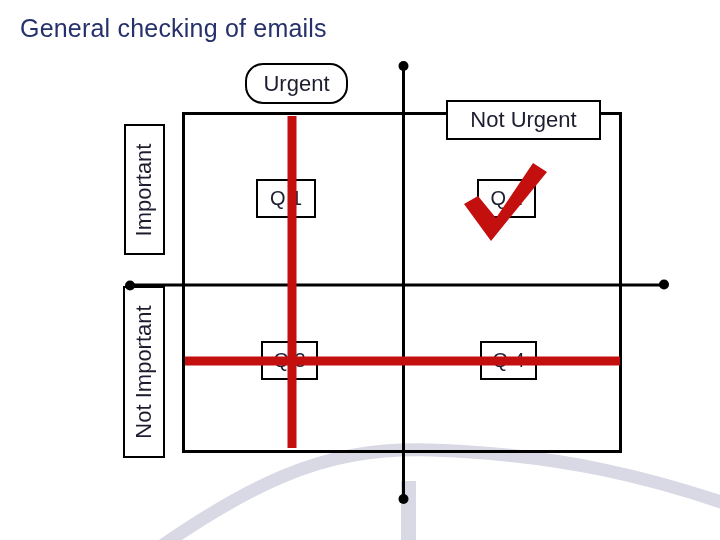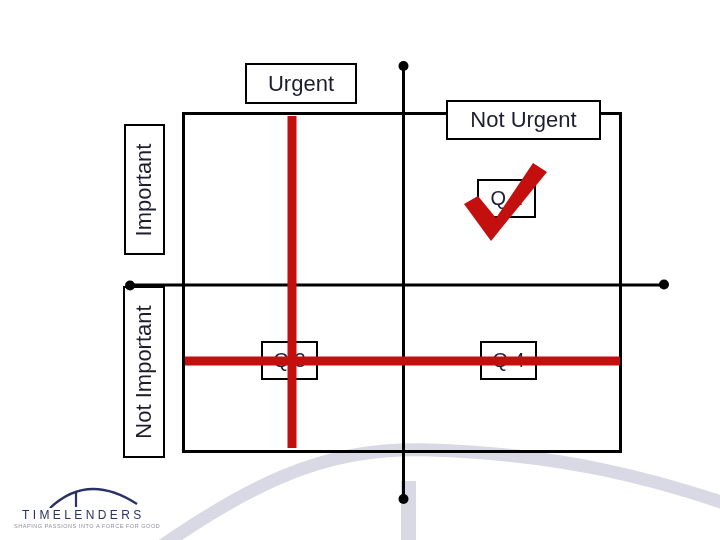--- a/index.html
+++ b/index.html
@@ -20,21 +20,21 @@
   .matrix-outline{
     position:absolute;left:182px;top:112px;width:440px;height:341px;
     border:3px solid #000;box-sizing:border-box;z-index:2;background:transparent;
   }
 
   .hdr-box{
     position:absolute;z-index:4;background:#fff;border:2px solid #000;
     box-sizing:border-box;display:flex;align-items:center;justify-content:center;
     color:#1d1d30;font-size:22px;white-space:nowrap;
   }
-  .urgent-box{left:245px;top:63px;width:112px;height:41px;}
+  .urgent-box{left:245px;top:63px;width:103px;height:41px;border-radius:18px;}
   .not-urgent-box{left:446px;top:62px;width:155px;height:40px;margin-top:38px;}
   .important-box{left:124px;top:124px;width:41px;height:131px;}
   .not-important-box{left:123px;top:286px;width:42px;height:172px;}
   .vlabel span{transform:rotate(-90deg);white-space:nowrap;display:block;}
 
   .q-box{
     position:absolute;z-index:4;background:#fff;border:2px solid #000;
     box-sizing:border-box;display:flex;align-items:center;justify-content:center;
     color:#1d1d30;font-size:20px;white-space:nowrap;
   }
@@ -66,37 +66,41 @@
 </head>
 <body>
 
 <div class="slide">
 
   <svg class="layer" id="bg-layer">
     <path class="swoosh" d="M 120 575 C 250 482 320 447 430 450 C 560 454 655 478 750 512"></path>
     <rect class="swoosh-bar" x="401" y="481" width="15" height="59"></rect>
   </svg>
 
+  <div class="page-title">General checking of emails</div>
 
   <div class="matrix-outline"></div>
 
   <div class="hdr-box urgent-box">
     <span>Urgent</span>
   </div>
   <div class="hdr-box not-urgent-box">
     <span>Not Urgent</span>
   </div>
 
   <div class="hdr-box important-box vlabel">
     <span>Important</span>
   </div>
   <div class="hdr-box not-important-box vlabel">
     <span>Not Important</span>
   </div>
 
+  <div class="q-box q1">
+    <span>Q 1</span>
+  </div>
   <div class="q-box q2">
     <span>Q 2</span>
   </div>
   <div class="q-box q3">
     <span>Q 3</span>
   </div>
   <div class="q-box q4">
     <span>Q 4</span>
   </div>
 
@@ -109,22 +113,14 @@
     <line class="axis-line" x1="130" y1="285" x2="664" y2="285"></line>
     <circle class="axis-dot" cx="130" cy="285.5" r="5"></circle>
     <circle class="axis-dot" cx="664" cy="284.5" r="5"></circle>
 
     <line class="red-line" x1="292" y1="116" x2="292" y2="448"></line>
     <line class="red-line" x1="185" y1="361" x2="620" y2="361"></line>
 
     <polygon class="check" points="464,204 478,196 496,218 533,163 547,172 491,241"></polygon>
   </svg>
 
-  <div class="logo">
-    <svg viewBox="0 0 160 30">
-      <path class="logo-arc" d="M 32 30 Q 70 -6 119 26"></path>
-      <line class="logo-tick" x1="58" y1="13" x2="58" y2="29"></line>
-    </svg>
-    <div class="logo-name">TIMELENDERS</div>
-    <div class="logo-tagline">SHAPING PASSIONS INTO A FORCE FOR GOOD</div>
-  </div>
 
 </div>
 
 </body></html>

